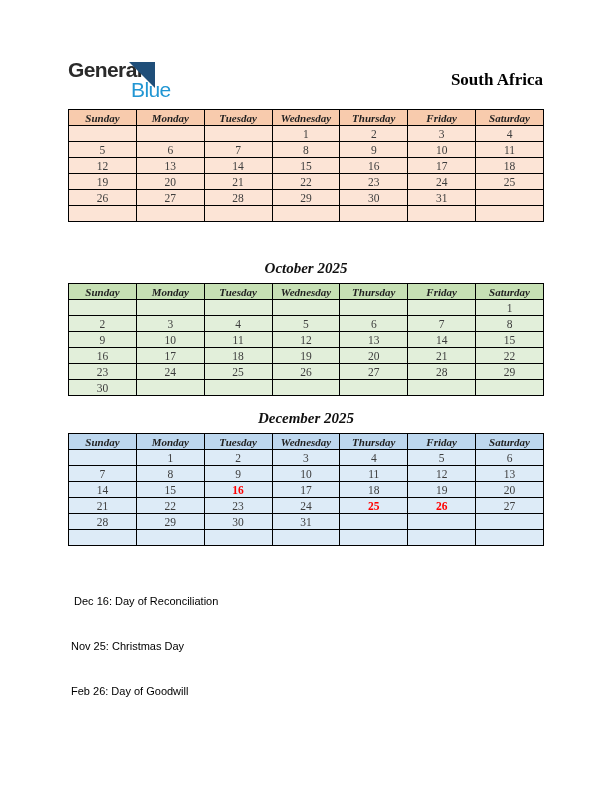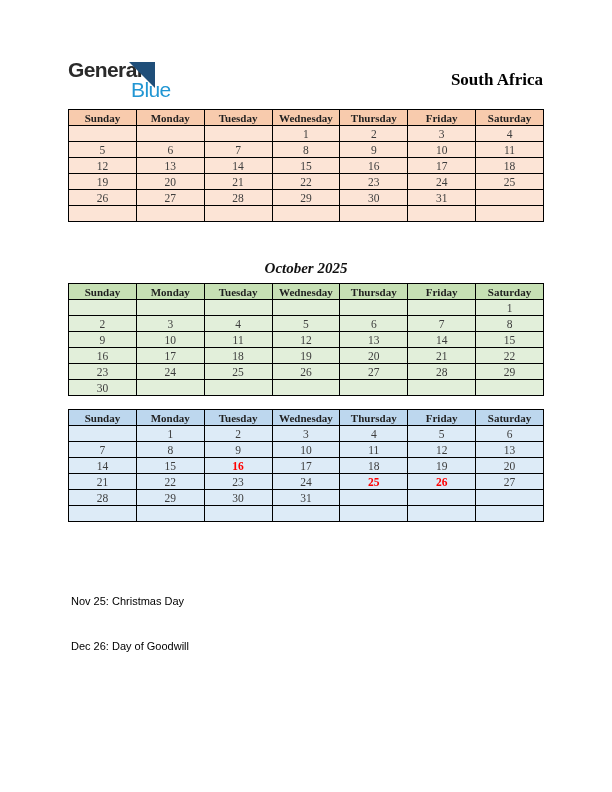--- a/index.html
+++ b/index.html
@@ -79,20 +79,21 @@
     border: 1px solid #000000;
     height: 15px;
     padding: 0;
     text-align: center;
     vertical-align: middle;
     overflow: hidden;
   }
   table.cal th {
     font-size: 11px;
     font-weight: bold;
+    font-style: italic;
     color: #1f1f1f;
   }
   table.cal td {
     font-size: 11.5px;
     font-weight: normal;
     color: #3d3d3d;
   }
   table.cal td.holiday { font-weight: bold; }
 
   
@@ -259,20 +260,21 @@
             <td style="background: rgb(226, 239, 218);"></td>
             <td style="background: rgb(226, 239, 218);"></td>
             <td style="background: rgb(226, 239, 218);"></td>
             <td style="background: rgb(226, 239, 218);"></td>
           </tr>
         </tbody>
       </table>
   </section>
 
   <section class="month month-dec">
+    <h2 class="month-title">December 2025</h2>
     <table class="cal">
         <thead>
           <tr>
             <th style="background: rgb(189, 215, 238);">Sunday</th>
             <th style="background: rgb(189, 215, 238);">Monday</th>
             <th style="background: rgb(189, 215, 238);">Tuesday</th>
             <th style="background: rgb(189, 215, 238);">Wednesday</th>
             <th style="background: rgb(189, 215, 238);">Thursday</th>
             <th style="background: rgb(189, 215, 238);">Friday</th>
             <th style="background: rgb(189, 215, 238);">Saturday</th>
@@ -331,17 +333,18 @@
             <td style="background: rgb(221, 235, 247);"></td>
             <td style="background: rgb(221, 235, 247);"></td>
             <td style="background: rgb(221, 235, 247);"></td>
             <td style="background: rgb(221, 235, 247);"></td>
           </tr>
         </tbody>
       </table>
   </section>
 
   <div class="notes">
+    <div> Dec 16: Day of Reconciliation</div>
     <div>Nov 25: Christmas Day</div>
-    <div>Dec 26: Day of Goodwill</div>
+    <div>Feb 26: Day of Goodwill</div>
   </div>
 
 </div>
 
 </body></html>

